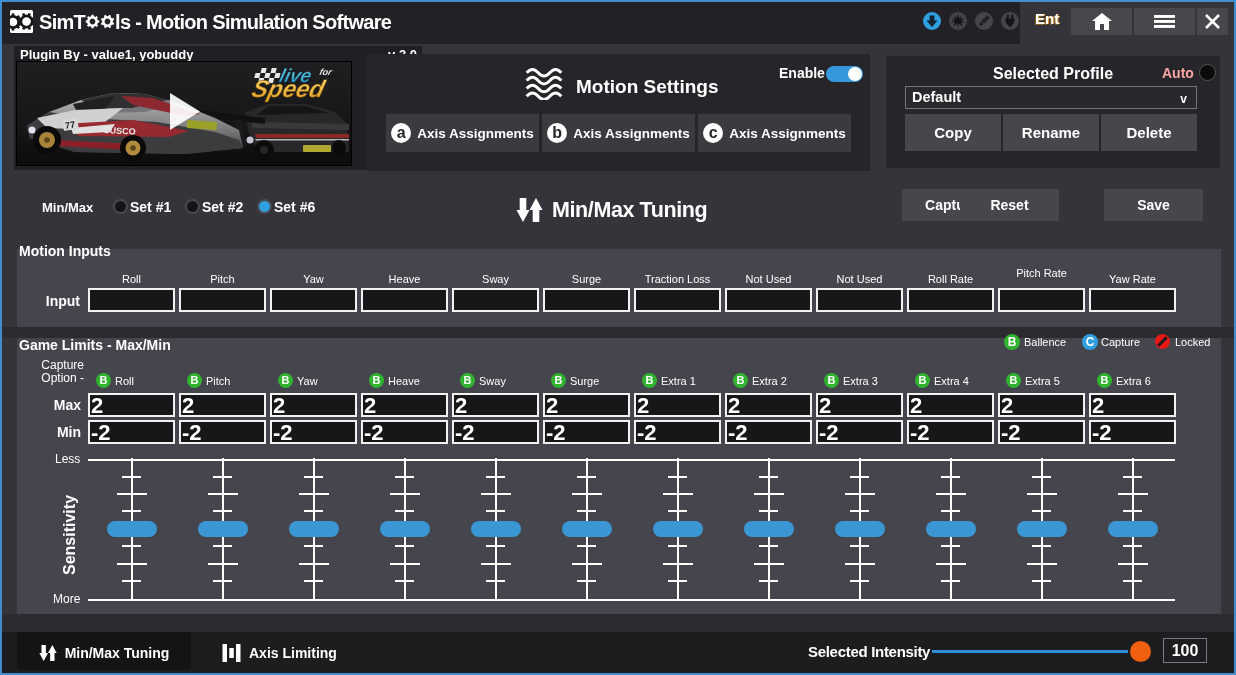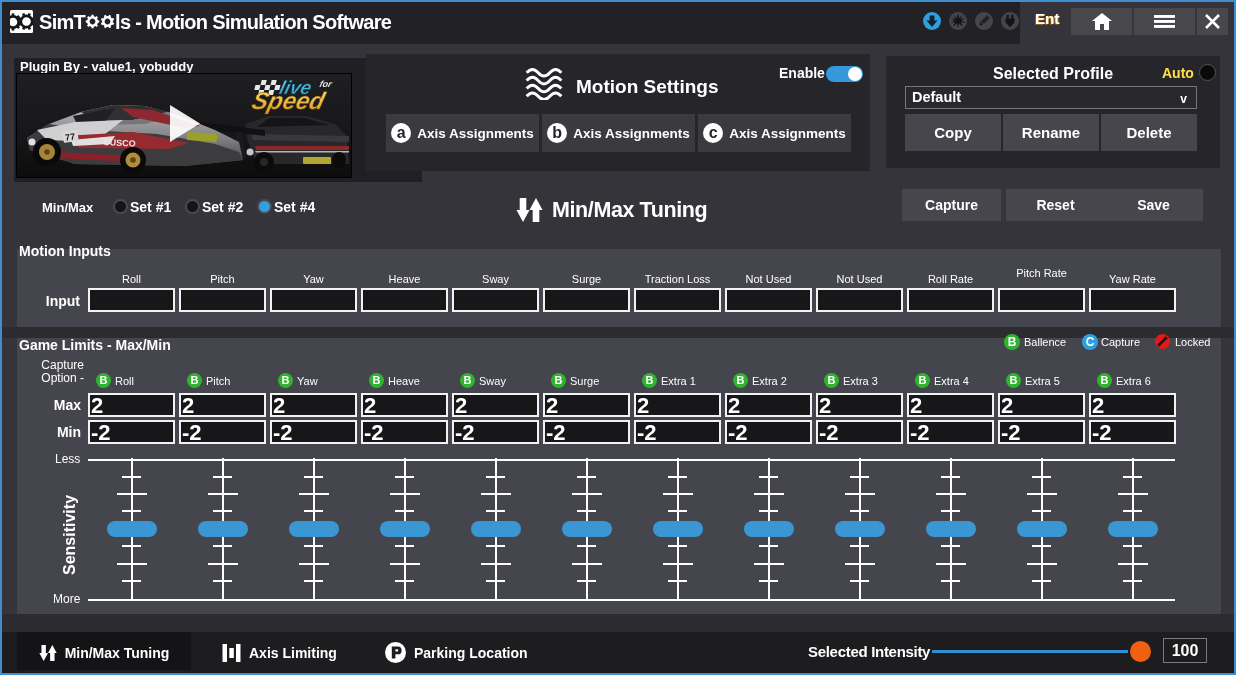--- a/index.html
+++ b/index.html
@@ -13,35 +13,35 @@
 .title-text { position:absolute; left:39px; top:11px; color:#fff; font-size:20px; font-weight:bold; letter-spacing:-0.7px; }
 .logo { position:absolute; left:10px; top:10px; width:23px; height:23px; }
 .ent { position:absolute; left:1035px; top:10px; font-size:15px; font-weight:bold; color:#fff;
   text-shadow: 1px 0 0 rgba(232,145,20,0.8), -1px 0.5px 0 rgba(232,145,20,0.45); }
 .tb-btn { position:absolute; top:8px; height:27px; background:#47474c; }
 .tb-home { left:1071px; width:61px; }
 .tb-menu { left:1134px; width:61px; }
 .tb-close { left:1197px; width:31px; }
 
 
-.game-panel { position:absolute; left:14px; top:58px; width:408px; height:124px; background:#202024; }
+.game-panel { position:absolute; left:14px; top:46px; width:408px; height:124px; background:#202024; }
 .plugin-by { position:absolute; left:6px; top:1px; color:#fff; font-size:13px; font-weight:bold; }
 .v30 { position:absolute; right:5px; top:1px; color:#fff; font-size:13px; font-weight:bold; }
 .game-img { position:absolute; left:2px; top:15px; width:336px; height:105px; background:#0c0c0e; border:1px solid #000; }
 
 .ms-panel { position:absolute; left:366px; top:54px; width:504px; height:117px; background:#26262a; }
 .ms-title { position:absolute; left:210px; top:22px; color:#fff; font-size:19px; font-weight:bold; }
 .enable-lbl { position:absolute; left:413px; top:11px; color:#fff; font-size:14px; font-weight:bold; }
 .toggle { position:absolute; left:460px; top:12px; width:37px; height:16px; border-radius:8px; background:#3498db; }
 .toggle:after { content:""; position:absolute; right:1px; top:1px; width:14px; height:14px; border-radius:50%; background:#fff; }
 .axis-btn { position:absolute; top:60px; width:153px; height:38px; background:#3a3a3f; color:#fff; font-size:13.5px; font-weight:bold; display:flex; align-items:center; justify-content:center; gap:6px; white-space:nowrap; }
 
 .profile-panel { position:absolute; left:886px; top:56px; width:334px; height:112px; background:#26262a; }
 .sp-title { position:absolute; left:107px; top:9px; color:#fff; font-size:16px; font-weight:bold; }
-.auto-lbl { position:absolute; left:276px; top:9px; color:#fde047; font-size:14px; font-weight:bold; }
+.auto-lbl { position:absolute; left:276px; top:9px; color:#fca5a5; font-size:14px; font-weight:bold; }
 .auto-dot { position:absolute; left:313px; top:8px; width:17px; height:17px; border-radius:50%; background:#0a0a0a; border:1px solid #555; }
 .dropdown { position:absolute; left:19px; top:30px; width:292px; height:23px; background:#29292d; border:1px solid #75757c; color:#fff; font-size:14.5px; font-weight:bold; line-height:21px; padding-left:6px; }
 .dd-arrow { position:absolute; right:9px; top:2px; font-size:12px; font-weight:bold; }
 .pf-btn { position:absolute; top:58px; width:96px; height:37px; background:#46464c; color:#fff; font-size:15px; font-weight:bold; display:flex; align-items:center; justify-content:center; }
 
 
 .mm-lbl { position:absolute; left:42px; top:200px; color:#fff; font-size:13px; font-weight:bold; }
 .radio { position:absolute; top:199px; width:15px; height:15px; border-radius:50%; background:#141416; border:2.5px solid #4a4a50; }
 .radio.sel { background:#2f9fe0; }
 .radio-lbl { position:absolute; top:199px; color:#fff; font-size:14px; font-weight:bold; }
@@ -293,30 +293,30 @@
     <div class="pf-btn" style="left:215px;">Delete</div>
     <div class="pf-btn" style="left:117px;">Rename</div>
   </div>
 
   <div class="mm-lbl">Min/Max</div>
   <div class="radio" style="left:113px;"></div>
     <div class="radio-lbl" style="left:130px;">Set #1</div>
   <div class="radio" style="left:185px;"></div>
     <div class="radio-lbl" style="left:202px;">Set #2</div>
   <div class="radio sel" style="left:257px;"></div>
-    <div class="radio-lbl" style="left:274px;">Set #4</div>
+    <div class="radio-lbl" style="left:274px;">Set #6</div>
   <svg style="position:absolute;left:516px;top:198px;" width="27" height="24" viewBox="0 0 27 24">
     <rect x="3.7" y="0" width="6.6" height="13" fill="#fff"></rect>
     <path d="M0.5 12 L13.5 12 L7 24 Z" fill="#fff"></path>
     <rect x="16.7" y="11" width="6.6" height="13" fill="#fff"></rect>
     <path d="M13.5 12 L26.5 12 L20 0 Z" fill="#fff"></path>
   </svg>
   <div class="mmt-title">Min/Max Tuning</div>
   <div class="cap-btn" style="left:902px;">Capture</div>
-  <div class="cap-btn" style="left:1006px;">Reset</div>
+  <div class="cap-btn" style="left:960px;">Reset</div>
   <div class="cap-btn" style="left:1104px;">Save</div>
 
   <div class="panel" style="top:249px; height:78px;" id="mi-panel"></div>
   <div class="sec-title" style="top:243px;">Motion Inputs</div>
   <div class="row-lbl" style="left:20px; top:293px;">Input</div>
 
   <div class="sec-strip" style="top:327px; height:11px;"></div>
   <div class="sec-strip" style="top:614px; height:18px;"></div>
   <div class="panel" style="top:338px; height:276px;" id="gl-panel"></div>
   <div class="sec-title" style="top:337px;">Game Limits - Max/Min</div>
@@ -520,26 +520,18 @@
       Min/Max Tuning
     </div>
     <div class="tab" style="left:222px;">
       <svg width="19" height="18" viewBox="0 0 19 18">
           <rect x="0.5" y="0" width="4.5" height="18" fill="#fff"></rect>
           <rect x="7.3" y="4" width="4.5" height="10" fill="#fff"></rect>
           <rect x="14" y="0" width="4.5" height="18" fill="#fff"></rect>
         </svg>
       Axis Limiting
     </div>
-    <div class="tab" style="left:385px;">
-      <svg width="21" height="21" viewBox="0 0 21 21">
-          <circle cx="10.5" cy="10.5" r="10.5" fill="#fff"></circle>
-          <path d="M6.8 4.5 L13 4.5 Q16.6 4.5 16.6 8.4 Q16.6 12.3 13 12.3 L10.4 12.3 L10.4 16.5 L6.8 16.5 Z" fill="#1d1d20"></path>
-          <rect x="10.4" y="7.3" width="2.7" height="2.2" fill="#fff"></rect>
-        </svg>
-      Parking Location
-    </div>
     <div class="pi-lbl">Selected Intensity</div>
     <div class="pi-track"></div>
     <div class="pi-thumb"></div>
     <div class="pi-val">100</div>
   </div>
 </div>
 
 </body></html>

